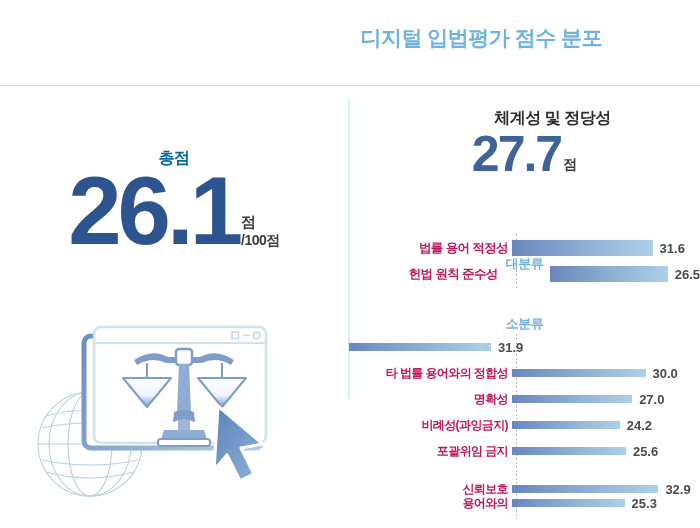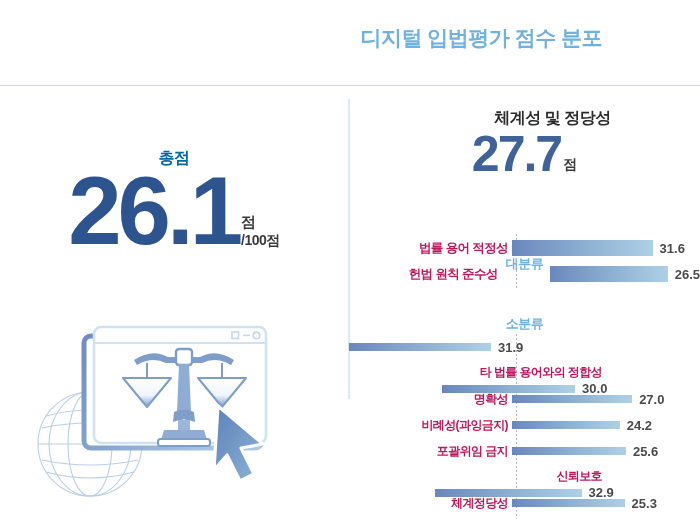--- a/index.html
+++ b/index.html
@@ -216,21 +216,21 @@
 
     <div class="group-heading" id="minor-heading">소분류</div>
     <div class="axis-line" id="minor-axis"></div>
     <div id="minor-bars">
         <div class="bar-row minor" style="top: 252px; height: 18px;">
           <div class="bar-track">
             <div class="bar-fill" style="width: 141.955px;"></div>
             <div class="bar-value">31.9</div>
           </div>
         </div>
-        <div class="bar-row minor" style="top: 278px; height: 18px; flex-direction: column;">
+        <div class="bar-row minor" style="top: 278px; height: 18px;">
           <div class="bar-label">타 법률 용어와의 정합성</div>
           <div class="bar-track">
             <div class="bar-fill" style="width: 133.5px;"></div>
             <div class="bar-value">30.0</div>
           </div>
         </div>
         <div class="bar-row minor" style="top: 304px; height: 18px;">
           <div class="bar-label">명확성</div>
           <div class="bar-track">
             <div class="bar-fill" style="width: 120.15px;"></div>
@@ -244,29 +244,29 @@
             <div class="bar-value">24.2</div>
           </div>
         </div>
         <div class="bar-row minor" style="top: 356px; height: 18px;">
           <div class="bar-label">포괄위임 금지</div>
           <div class="bar-track">
             <div class="bar-fill" style="width: 113.92px;"></div>
             <div class="bar-value">25.6</div>
           </div>
         </div>
-        <div class="bar-row minor" style="top: 382px; height: 18px; flex-direction: column;">
+        <div class="bar-row minor" style="top: 394px; height: 18px;">
           <div class="bar-label">신뢰보호</div>
           <div class="bar-track">
             <div class="bar-fill" style="width: 146.405px;"></div>
             <div class="bar-value">32.9</div>
           </div>
         </div>
         <div class="bar-row minor" style="top: 408px; height: 18px;">
-          <div class="bar-label">체계정당성</div>
+          <div class="bar-label">용어와의</div>
           <div class="bar-track">
             <div class="bar-fill" style="width: 112.585px;"></div>
             <div class="bar-value">25.3</div>
           </div>
         </div>
       </div>
   </div>
 </div>
 
 </body></html>

